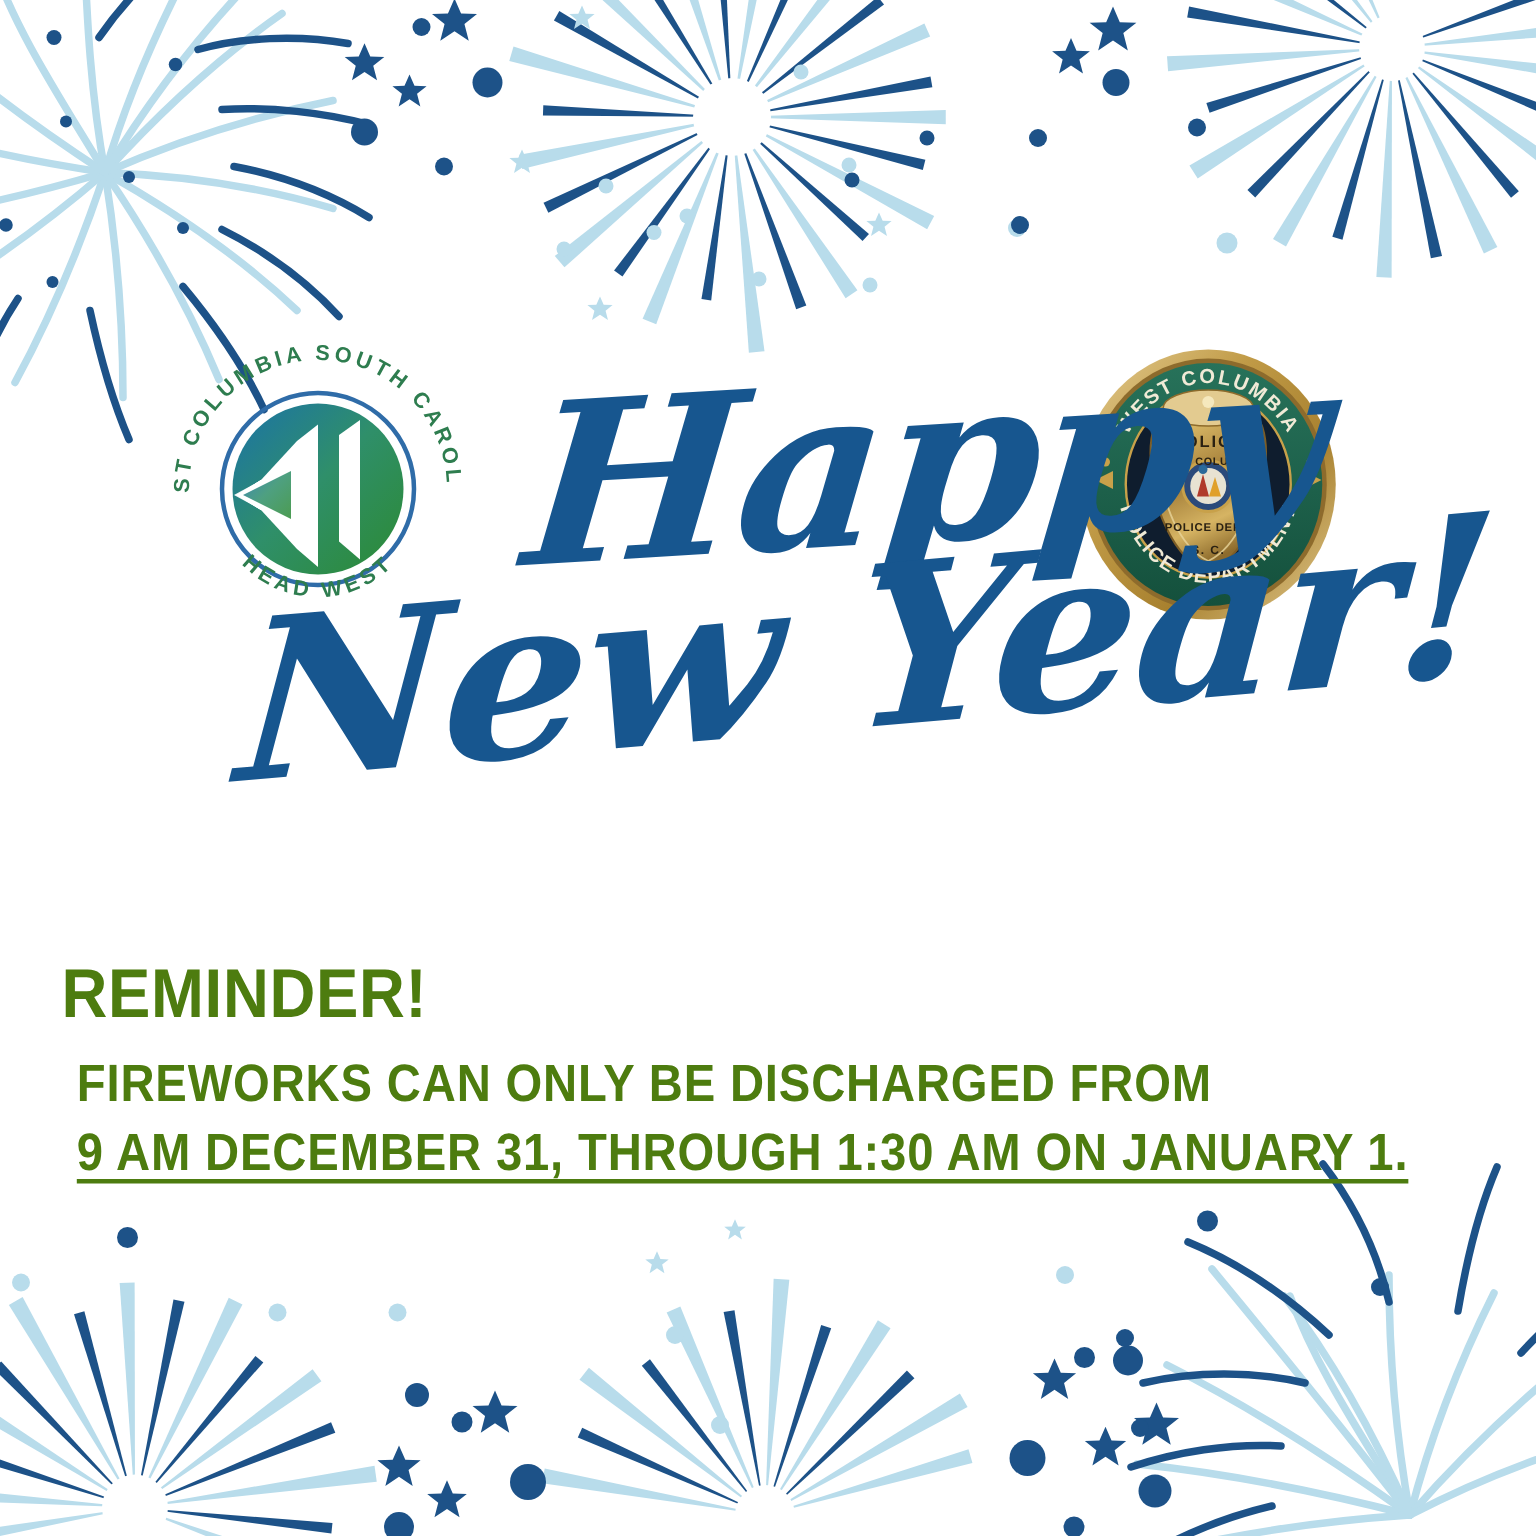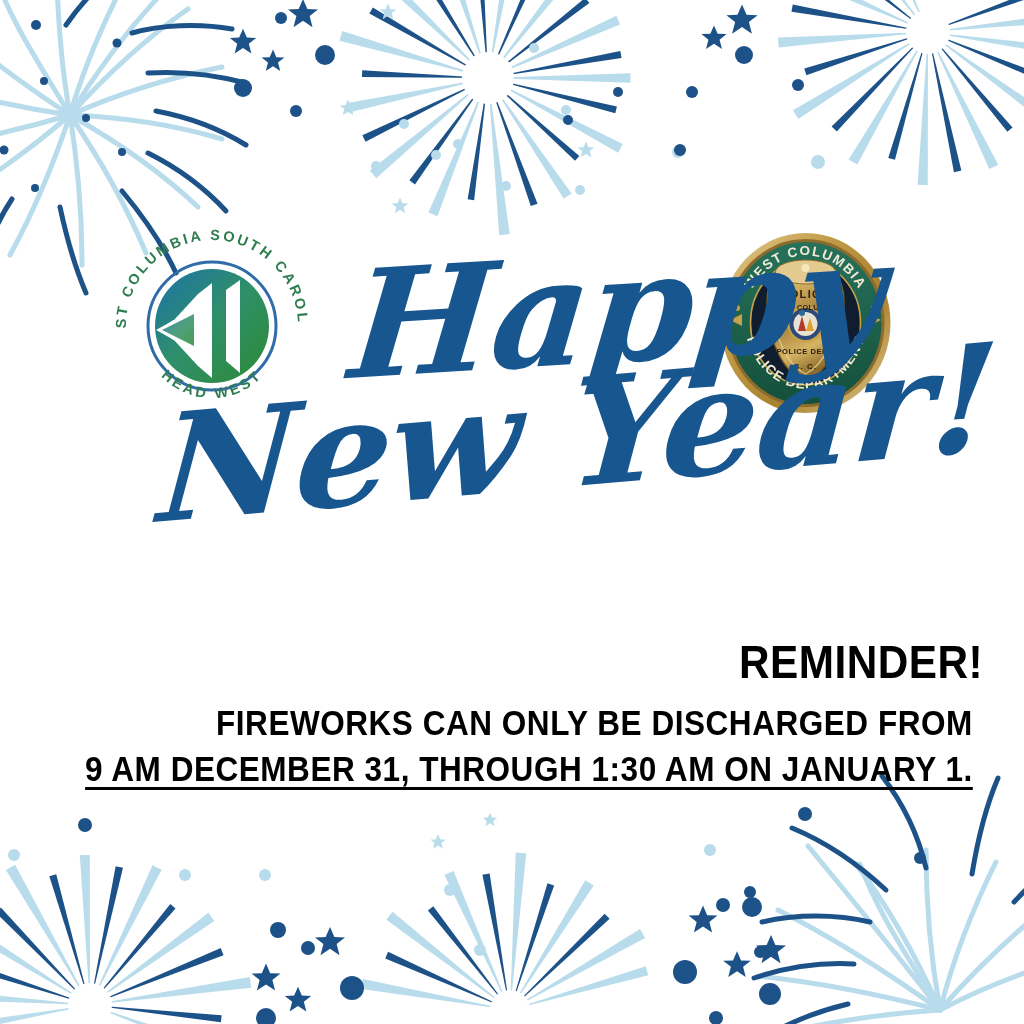--- a/index.html
+++ b/index.html
@@ -33,21 +33,21 @@
   .script-newyear{
     position:absolute;left:160px;top:158px;
     font-size:150px;line-height:150px;
     transform:skewX(-9deg) rotate(-5deg);
     transform-origin:left center;
   }
 
   
   .reminder-block{
     position:absolute;left:0;top:636px;width:1024px;
-    text-align:right;color:#000000;
+    text-align:left;color:#4d7c0f;
   }
   .rem-title{
     font-family:"Liberation Sans Narrow","Liberation Sans",sans-serif;
     font-weight:700;font-size:46px;line-height:52px;letter-spacing:0.5px;
     transform:scaleX(0.92);transform-origin:center;
     margin:0 0 12px 0;
   }
   .rem-line{
     font-family:"Liberation Sans Narrow","Liberation Sans",sans-serif;
     font-weight:700;font-size:35px;line-height:46px;letter-spacing:0.6px;

